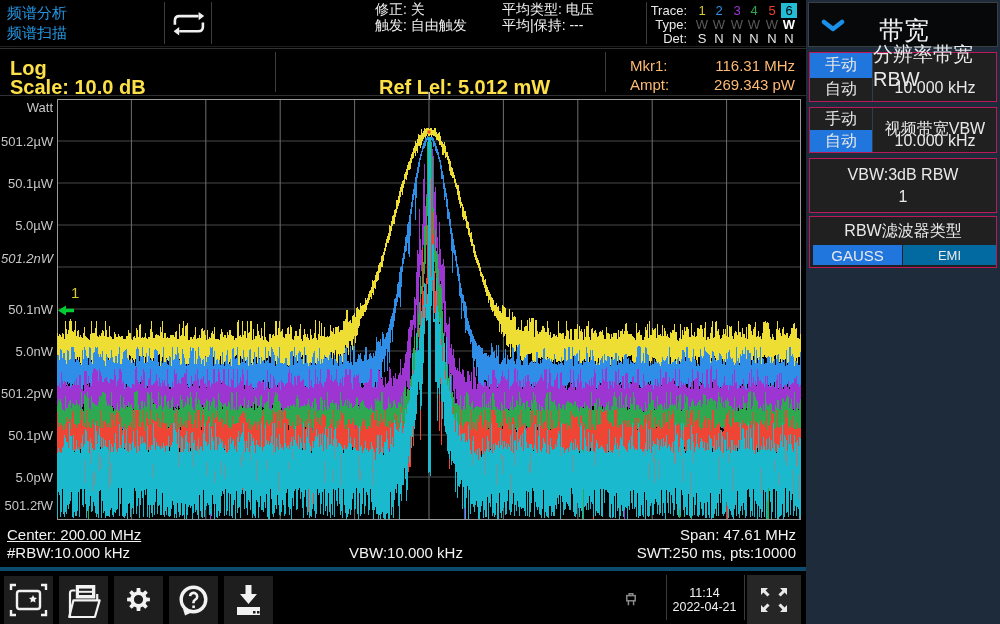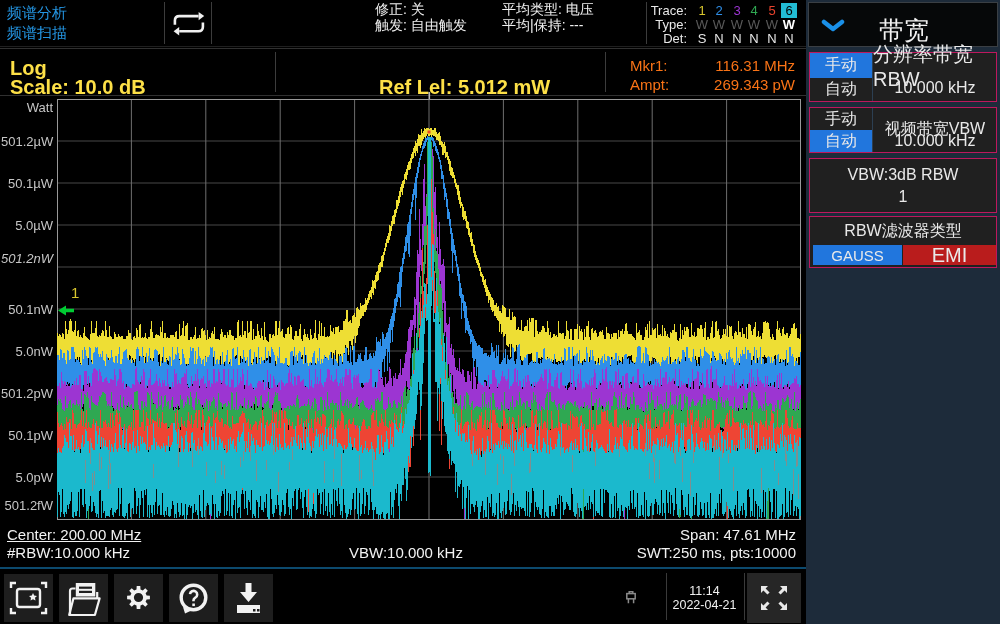--- a/index.html
+++ b/index.html
@@ -17,34 +17,34 @@
   #traceblk { position:absolute; left:646px; top:2px; width:160px; font-size:13px; }
   .trow { position:absolute; left:0; width:160px; height:14px; }
   .tlab { position:absolute; right:118px; text-align:right; color:#e8e8e8; }
   .tnum { position:absolute; width:16px; text-align:center; }
 
   
   #chead { position:absolute; left:0; top:48px; width:806px; height:48px; background:#000;
     border-top:1px solid #303030; border-bottom:1px solid #303030; }
   #chead .cell-sep { position:absolute; top:3px; bottom:3px; width:1px; background:#3c3c3c; }
   .wh15 { font-size:20px; color:#fde047;font-weight:bold; }
-  .grn { color:#f97316; font-size:15px; }
+  .grn { color:#fdba74; font-size:15px; }
 
   
   #chart { position:absolute; left:0; top:96px; width:806px; height:424px; background:#000; }
   .ylab { position:absolute; right:753px; width:52px; text-align:right; font-size:13px;
     color:#c6c6c6; }
 
   
   #foot { position:absolute; left:0; top:520px; width:806px; height:47px; background:#000;
     font-size:15px; color:#f2f2f2; }
 
   
   #tbar { position:absolute; left:0; top:567px; width:806px; height:57px; background:#000;
-    border-top:2px solid #0c4a6e; }
+    border-top:4px solid #0c4a6e; }
   .ibox { position:absolute; top:5px; width:49px; height:48px; background:#1e1e1e; }
   #fsbox { position:absolute; top:4px; left:747px; width:54px; height:50px; background:#262626; }
   #clock { position:absolute; left:666px; top:4px; width:77px; height:50px; color:#f0f0f0;
     font-size:12.5px; text-align:center; line-height:14px; padding-top:11px; }
   .tsep { position:absolute; top:4px; bottom:4px; width:1px; background:#3a3a3a; }
 
   
   #panel { position:absolute; left:806px; top:0; width:194px; height:624px; background:#1d2b3a; }
   #phead { position:absolute; left:2px; top:2px; width:190px; height:45px; background:#060809;
     border:1px solid #3a3f44; }
@@ -270,17 +270,17 @@
     </div>
 
     <div class="card" style="top:158px; height:55px;">
       <div class="pcell" style="left:0; top:6px; width:186px; height:20px; font-size:16px;">VBW:3dB RBW</div>
       <div class="pcell" style="left:0; top:28px; width:186px; height:20px; font-size:16px;">1</div>
     </div>
 
     <div class="card" style="top:216px; height:52px;">
       <div class="pcell" style="left:0; top:4px; width:186px; height:20px; font-size:16px;">RBW滤波器类型</div>
       <div class="pcell btn-blue" style="left:3px; top:28px; width:89px; height:20px; font-size:15px;">GAUSS</div>
-      <div class="pcell" style="left:93px; top:28px; width:93px; height:20px; font-size:20px; background:#b91c1c;">EMI</div>
+      <div class="pcell" style="left:93px; top:28px; width:93px; height:20px; font-size:13px; background:#0369a1;">EMI</div>
     </div>
   </div>
 
 </div>
 
 </body></html>

